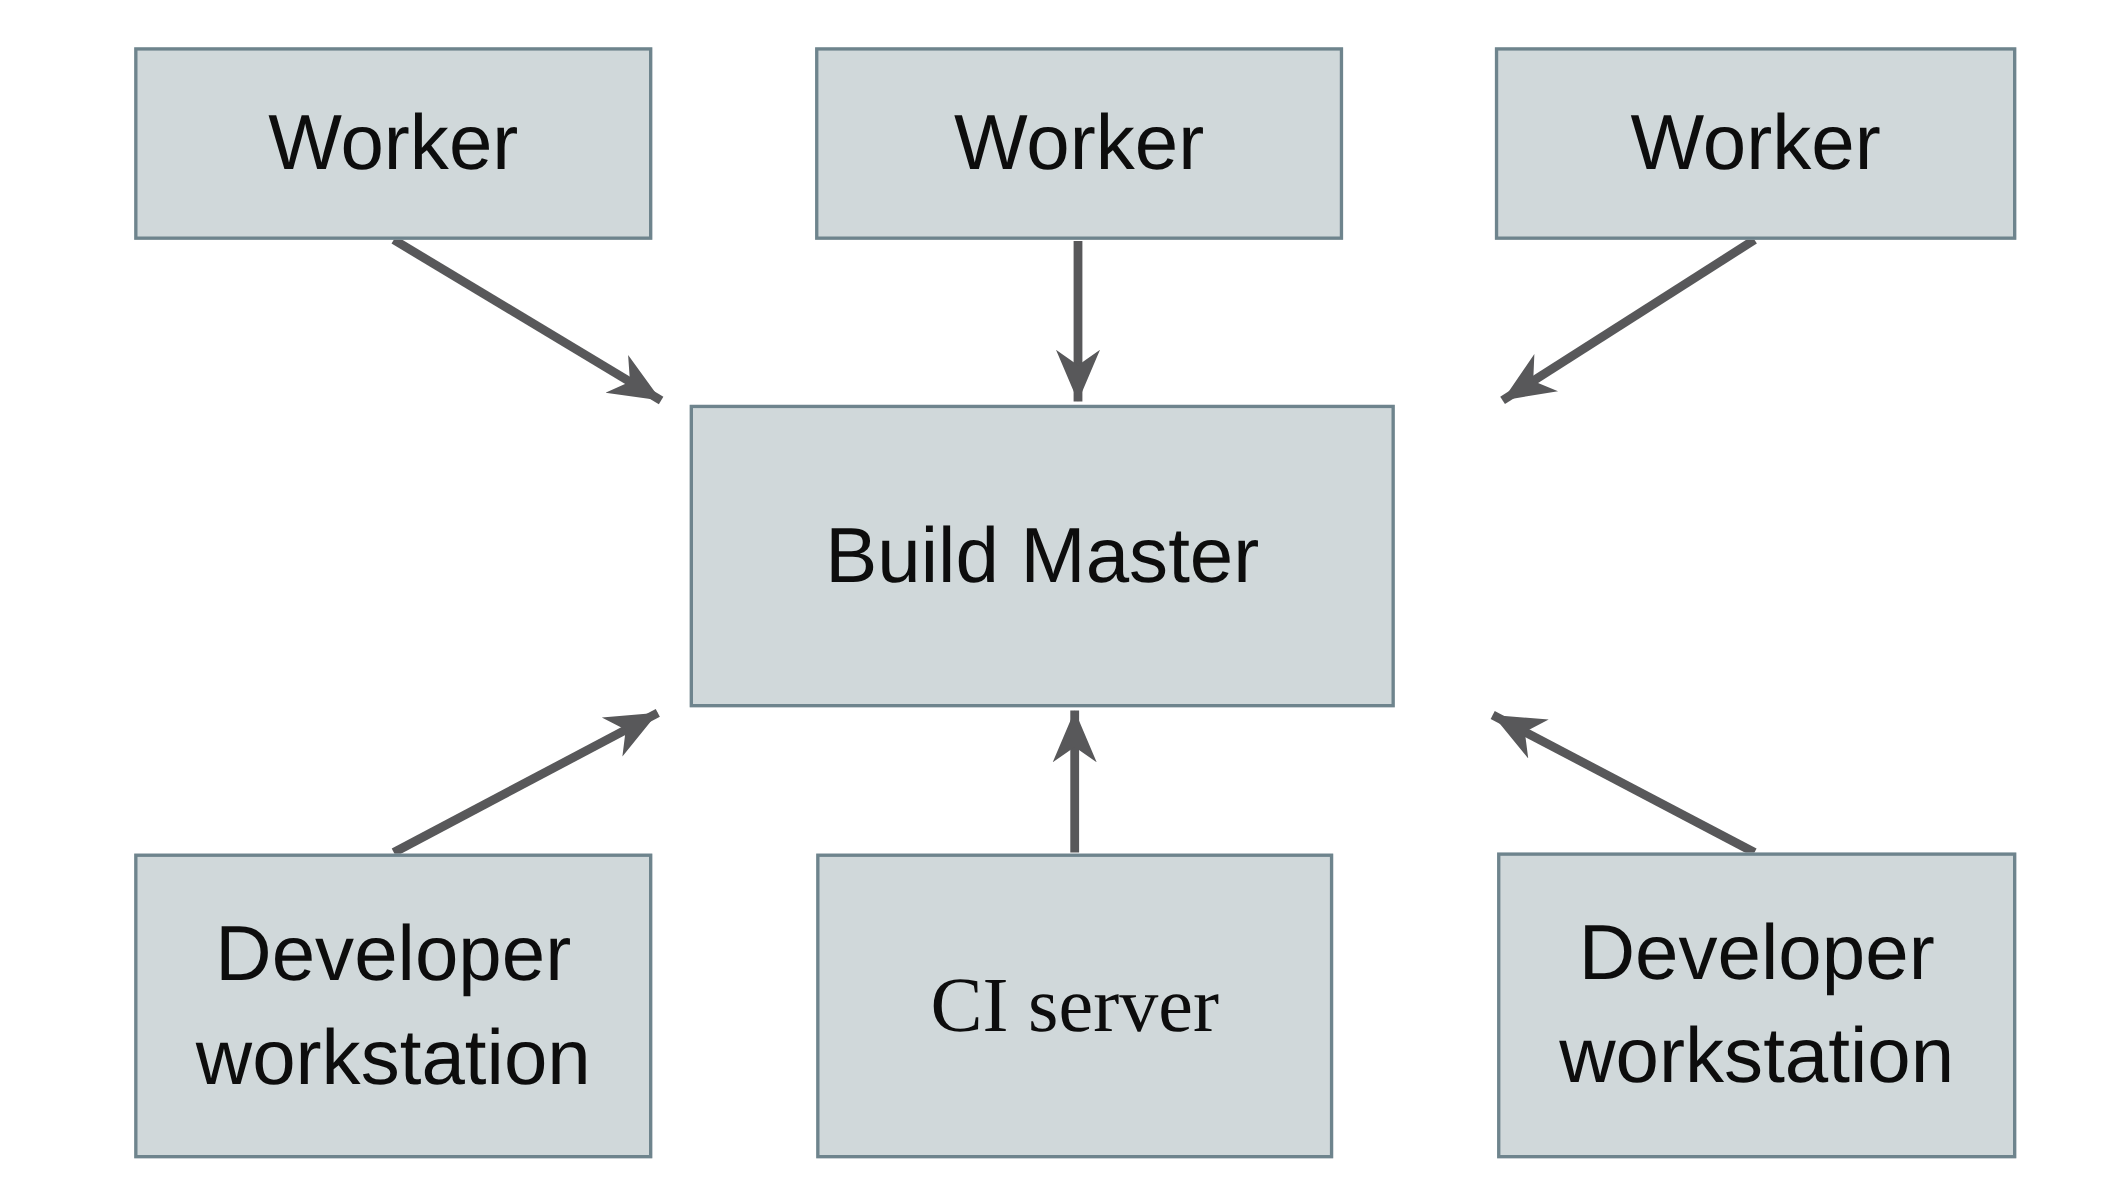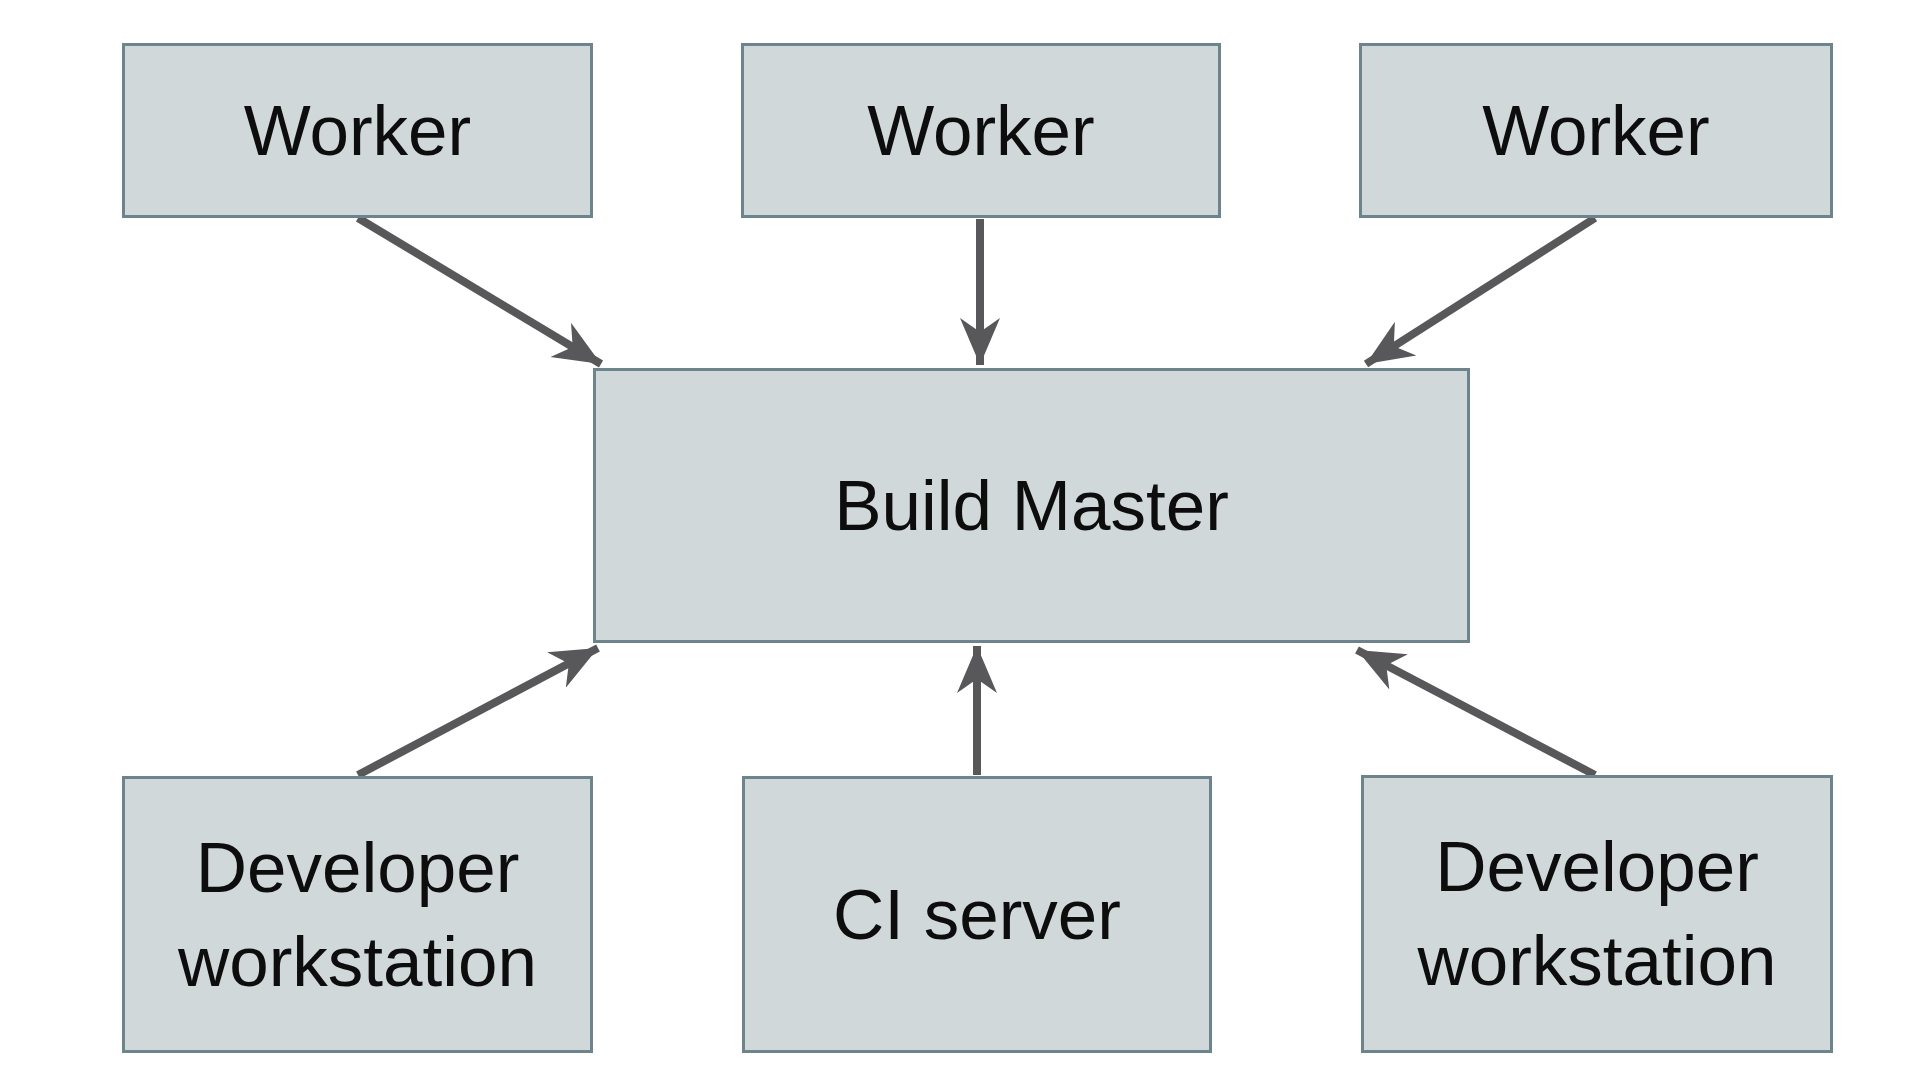--- a/index.html
+++ b/index.html
@@ -49,23 +49,23 @@
     justify-content: center;
     text-align: center;
     color: var(--text);
     font-size: 71px;
     line-height: 1.32;
     padding: 0 10px;
   }
   #node-worker-left   { left: 122px;  top: 43px;  width: 471px; height: 175px; }
   #node-worker-middle { left: 741px;  top: 43px;  width: 480px; height: 175px; }
   #node-worker-right  { left: 1359px; top: 43px;  width: 474px; height: 175px; }
-  #node-build-master  { left: 593px;  top: 368px; width: 877px; height: 275px; }
+  #node-build-master  { left: 627px;  top: 368px; width: 641px; height: 275px; }
   #node-dev-left      { left: 122px;  top: 776px; width: 471px; height: 277px; }
-  #node-ci-server     { left: 742px;  top: 776px; width: 470px; height: 277px; }
+  #node-ci-server     { left: 742px;  top: 776px; width: 470px; height: 277px; font-family: Liberation Serif, serif; }
   #node-dev-right     { left: 1361px; top: 775px; width: 472px; height: 278px; }
 </style>
 </head>
 <body>
 
 <div class="stage">
 
   <svg class="arrow-layer" viewBox="0 0 1910 1090" xmlns="http://www.w3.org/2000/svg" aria-hidden="true">
     <defs>
       <marker id="ah" markerUnits="userSpaceOnUse" markerWidth="52" markerHeight="46" refX="47" refY="22" orient="auto">

